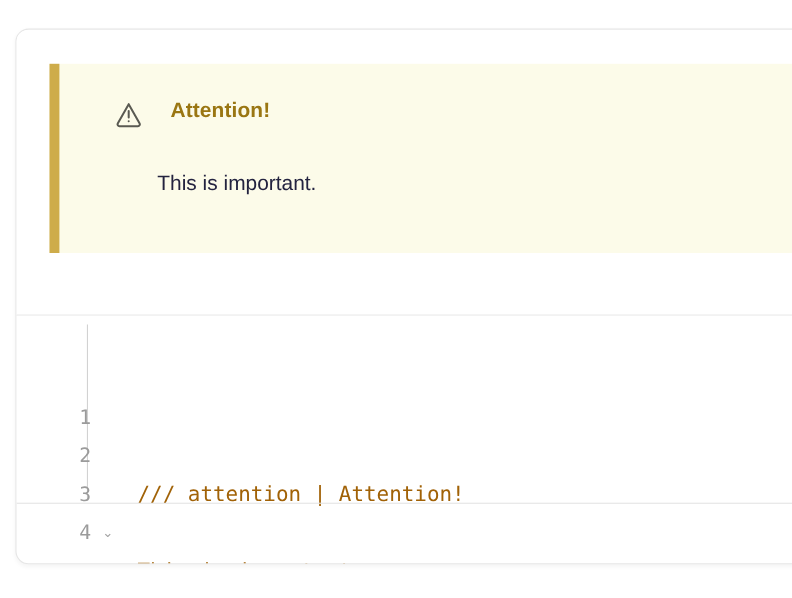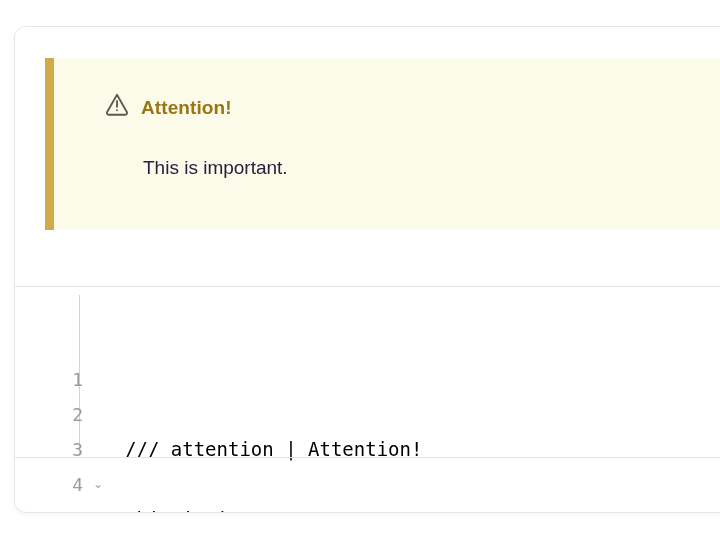--- a/index.html
+++ b/index.html
@@ -45,22 +45,22 @@
     height: 172px;
     background: #fcfbe9;
     border-left: 9px solid #ceac4a;
   }
 
   .admonition-title {
     position: absolute;
     left: 50px;
     top: 33px;
     display: flex;
-    align-items: flex-end;
-    gap: 11px;
+    align-items: flex-start;
+    gap: 25px;
   }
 
   .warn-icon {
     width: 26px;
     height: 26px;
     display: block;
     flex: 0 0 auto;
   }
 
   .admonition-title-text {
@@ -136,21 +136,21 @@
     text-align: center;
     color: #a2a2a2;
     font-size: 12px;
     font-family: "DejaVu Sans", sans-serif;
     cursor: pointer;
   }
 
   .code-text {
     position: absolute;
     left: 80px;
-    color: #000000;
+    color: #a16207;
   }
 
   
   .code-lines { position: absolute; left: 30px; top: 40px; right: 0; }
 </style>
 </head>
 <body>
 
 <div class="card">
 

